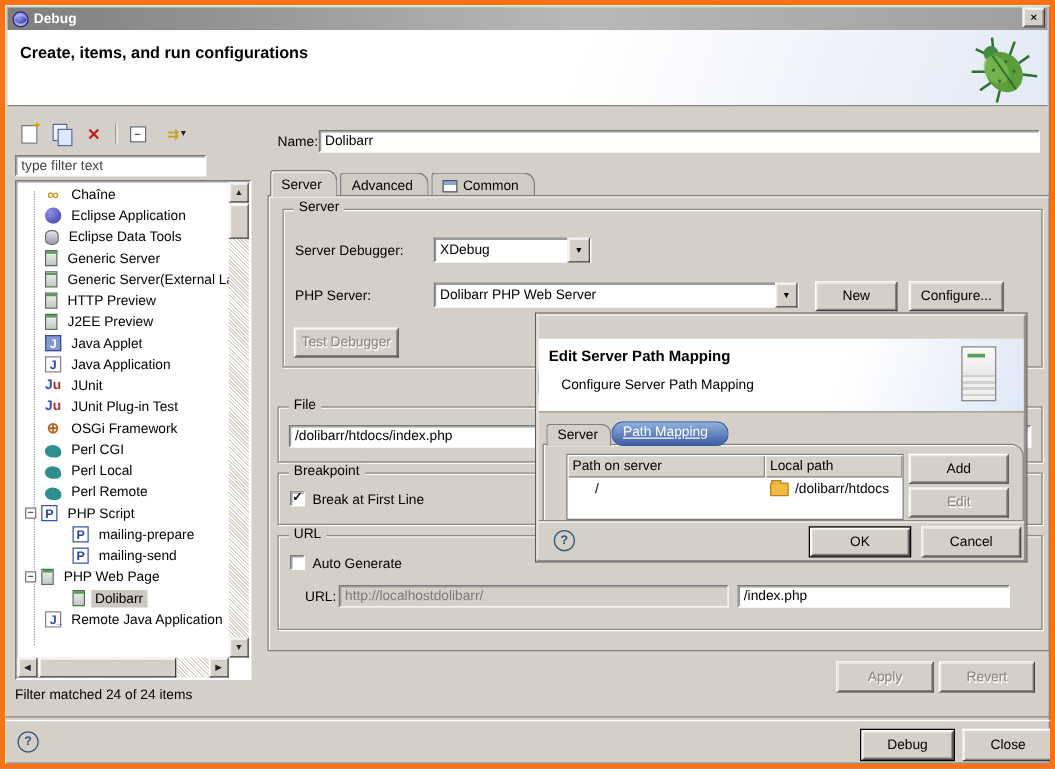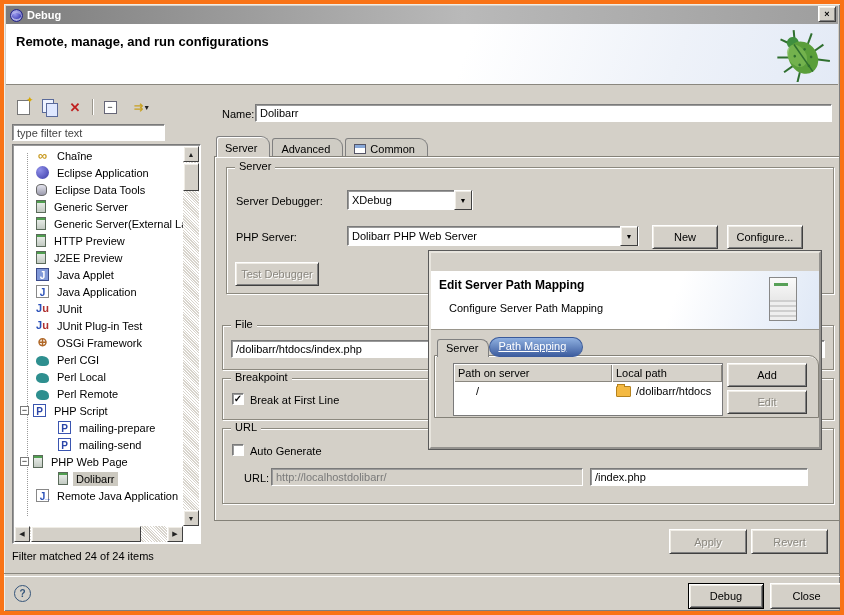--- a/index.html
+++ b/index.html
@@ -176,21 +176,21 @@
 
   <div class="titlebar">
     <span class="eclipse-logo"></span>
     <span class="ttext">Debug</span>
   </div>
   <div class="winbtn main">
       <span></span>
     </div>
 
   <div class="banner">
-    <h1>Remote, manage, and run configurations</h1>
+    <h1>Create, items, and run configurations</h1>
     <svg class="bug" width="56" height="56" viewBox="0 0 56 56">
       <g transform="rotate(-35 28 30)" stroke="#2f6f2f" stroke-width="2" fill="none">
         <path d="M17 24 L7 17"></path>
           <path d="M15 33 L4 33"></path>
           <path d="M17 42 L8 50"></path>
         <path d="M39 24 L49 17"></path>
           <path d="M41 33 L52 33"></path>
           <path d="M39 42 L48 50"></path>
         <path d="M24 11 L20 4"></path>
           <path d="M32 11 L36 4"></path>
@@ -459,15 +459,24 @@
             <span>/dolibarr/htdocs</span>
           </span>
       </div>
     </div>
     <div class="btn" style="left:296px;top:110px;width:78px;height:22px">
         <span>Add</span>
       </div>
     <div class="btn disabled" style="left:296px;top:137px;width:78px;height:22px;z-index:1">
         <span>Edit</span>
       </div>
+    <div class="dbottom">
+      <span class="help" style="left:12px;top:7px"></span>
+      <div class="btn default" style="left:216px;top:4px;width:80px;height:23px">
+          <span>OK</span>
+        </div>
+      <div class="btn" style="left:306px;top:4px;width:78px;height:23px">
+          <span>Cancel</span>
+        </div>
+    </div>
   </div>
 
 </div>
 
 </body></html>

